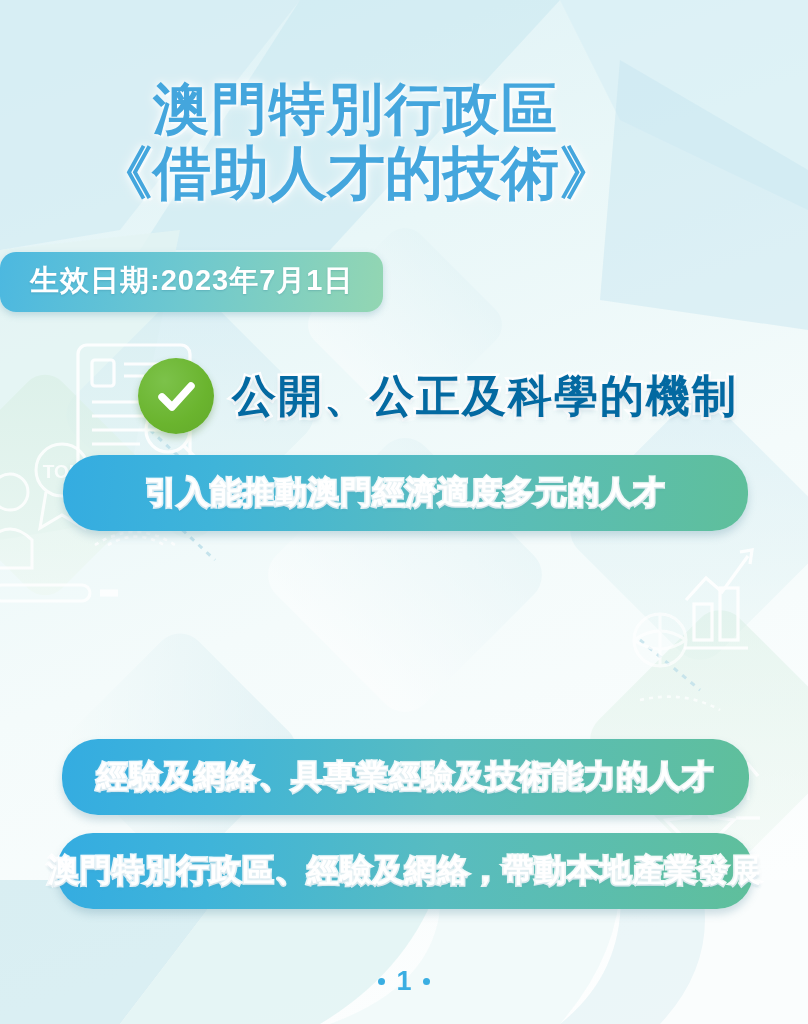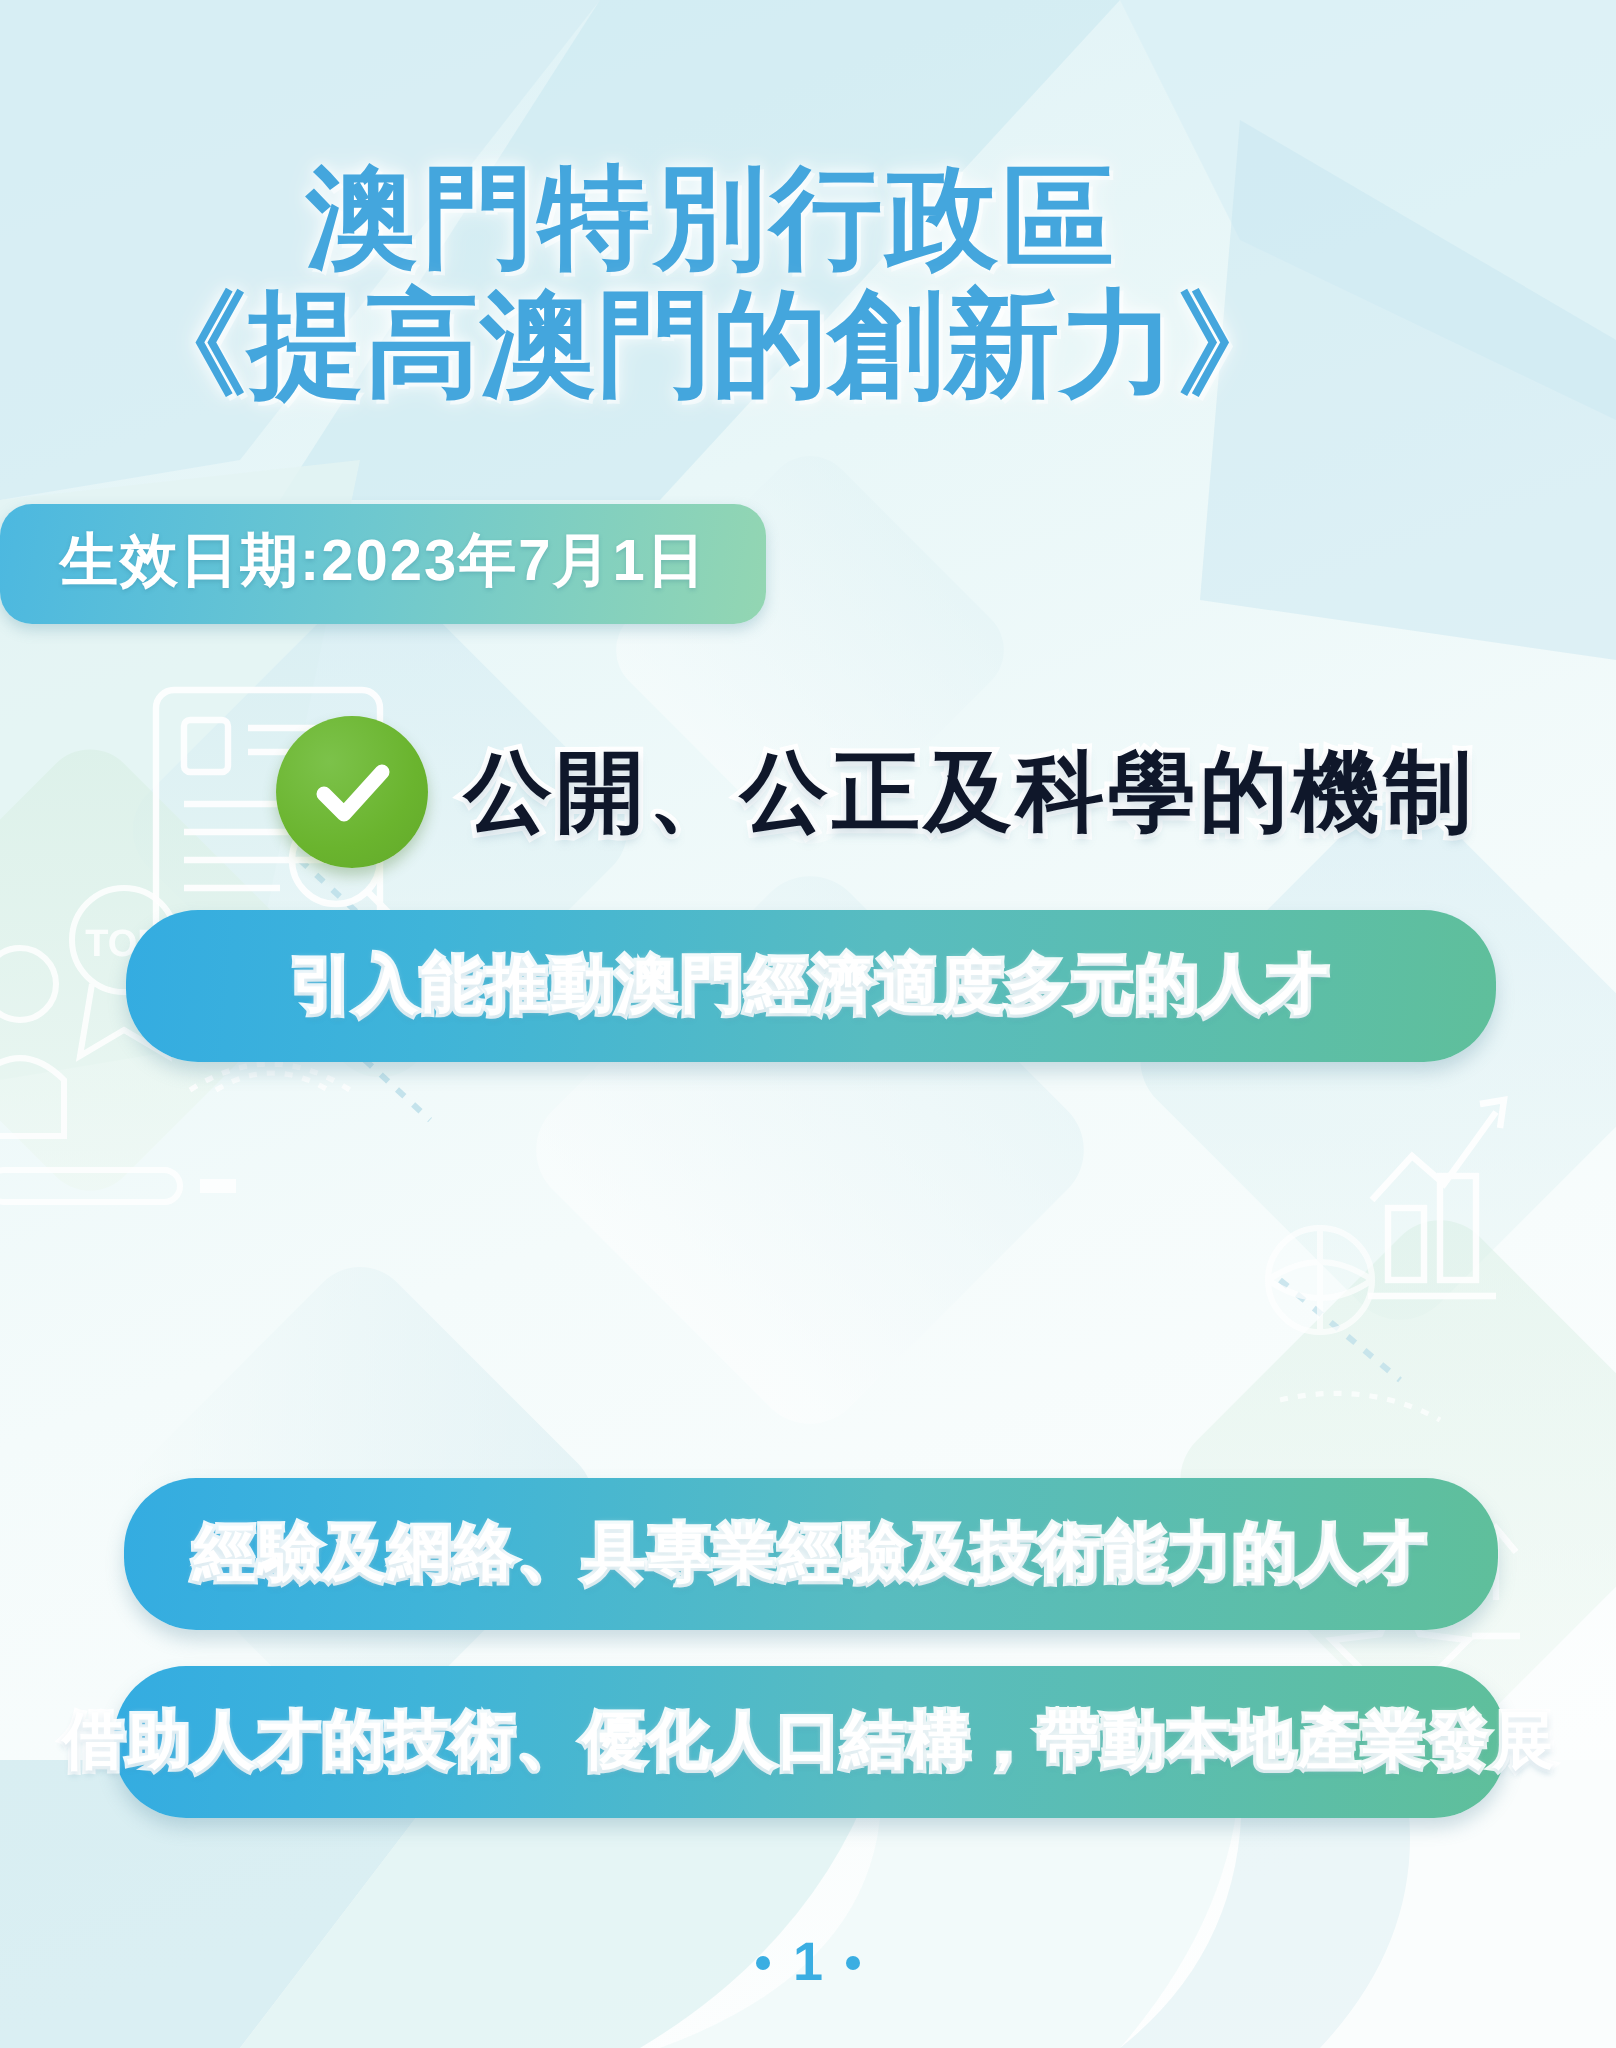--- a/index.html
+++ b/index.html
@@ -36,21 +36,21 @@
 
   
   .section-head{position:absolute;left:138px;top:358px;display:flex;align-items:center;}
   .check-circle{
     width:76px;height:76px;border-radius:50%;
     background:radial-gradient(circle at 35% 30%,#7cc24a 0%,#6ab42e 60%,#62a92a 100%);
     box-shadow:0 4px 7px rgba(70,120,40,.30);
     display:flex;align-items:center;justify-content:center;flex:none;
   }
   .section-title{
-    margin-left:18px;font-size:44px;font-weight:bold;color:#0f172a;letter-spacing:2px;
+    margin-left:18px;font-size:44px;font-weight:bold;color:#0369a1;letter-spacing:2px;
     -webkit-text-stroke:5px #ffffff;paint-order:stroke fill;
     text-shadow:0 3px 5px rgba(120,160,180,.35);
     white-space:nowrap;
   }
 
   
   .pill{
     position:absolute;height:76px;border-radius:36px;
     background:linear-gradient(95deg,#34ace1 0%,#3fb4d9 22%,#58bcc0 55%,#5fbf9b 100%);
     box-shadow:0 5px 9px rgba(95,145,165,.30);
@@ -173,21 +173,21 @@
 
     <path d="M0,880 L230,880 L120,1024 L0,1024 Z" fill="#cfe9ef" opacity=".75"></path>
     <path d="M230,880 L440,880 q-30,90 -120,144 L120,1024 Z" fill="#e0f2f3" opacity=".8"></path>
     <path d="M440,880 q10,100 -110,144 L560,1024 q60,-70 60,-144 Z" fill="#f0f9f9" opacity=".85"></path>
     <path d="M620,880 q8,90 -60,144 L808,1024 L808,880 Z" fill="#dff0f3" opacity=".6"></path>
     <path d="M700,880 q20,80 -40,144 L808,1024 L808,880 Z" fill="#ffffff" opacity=".75"></path>
   </svg>
 
   <div class="title-block">
     <div class="title-line">澳門特別行政區</div>
-    <div class="title-line second">《提高澳門的創新力》</div>
+    <div class="title-line second">《借助人才的技術》</div>
   </div>
 
   <div class="badge-wrap">
     <span class="badge">生效日期:2023年7月1日</span>
   </div>
 
   <div class="section-head">
     <span class="check-circle">
       <svg width="46" height="46" viewBox="0 0 46 46" aria-hidden="true">
         <path d="M9 24 L19 34 L38 13" stroke="#ffffff" stroke-width="7.5" stroke-linecap="round" stroke-linejoin="round" fill="none"></path>
@@ -196,21 +196,21 @@
     <span class="section-title">公開、公正及科學的機制</span>
   </div>
 
   <div class="pill pill-1">
     <span class="pill-text">引入能推動澳門經濟適度多元的人才</span>
   </div>
   <div class="pill pill-4">
     <span class="pill-text">經驗及網絡、具專業經驗及技術能力的人才</span>
   </div>
   <div class="pill pill-5">
-    <span class="pill-text">借助人才的技術、優化人口結構，帶動本地產業發展</span>
+    <span class="pill-text">澳門特別行政區、經驗及網絡，帶動本地產業發展</span>
   </div>
 
   <div class="footer">
     <span class="fdot"></span>
     <span class="fnum">1</span>
     <span class="fdot"></span>
   </div>
 
 </div>
 

